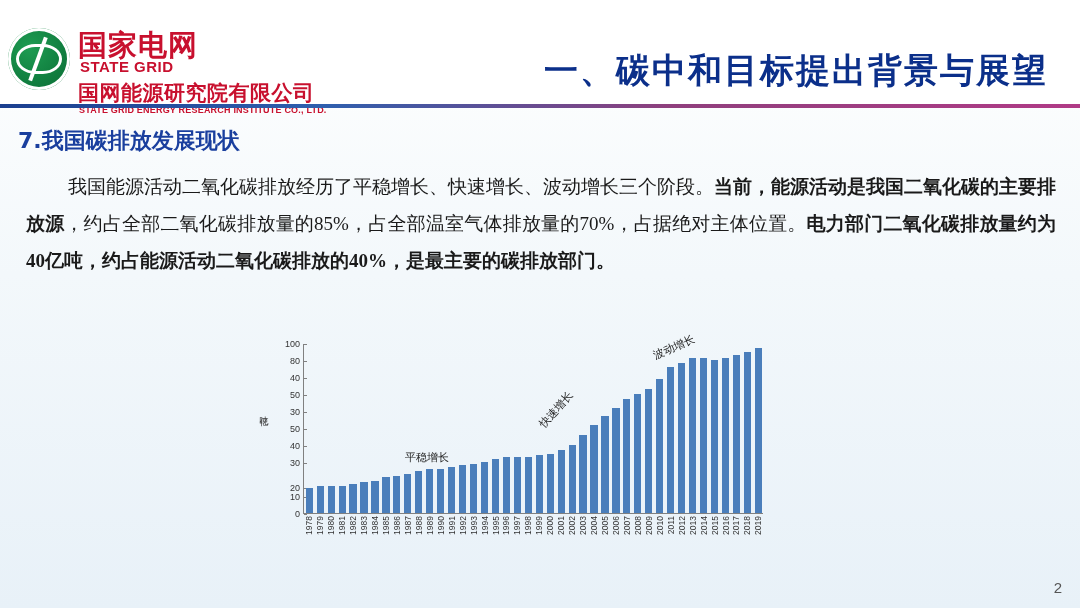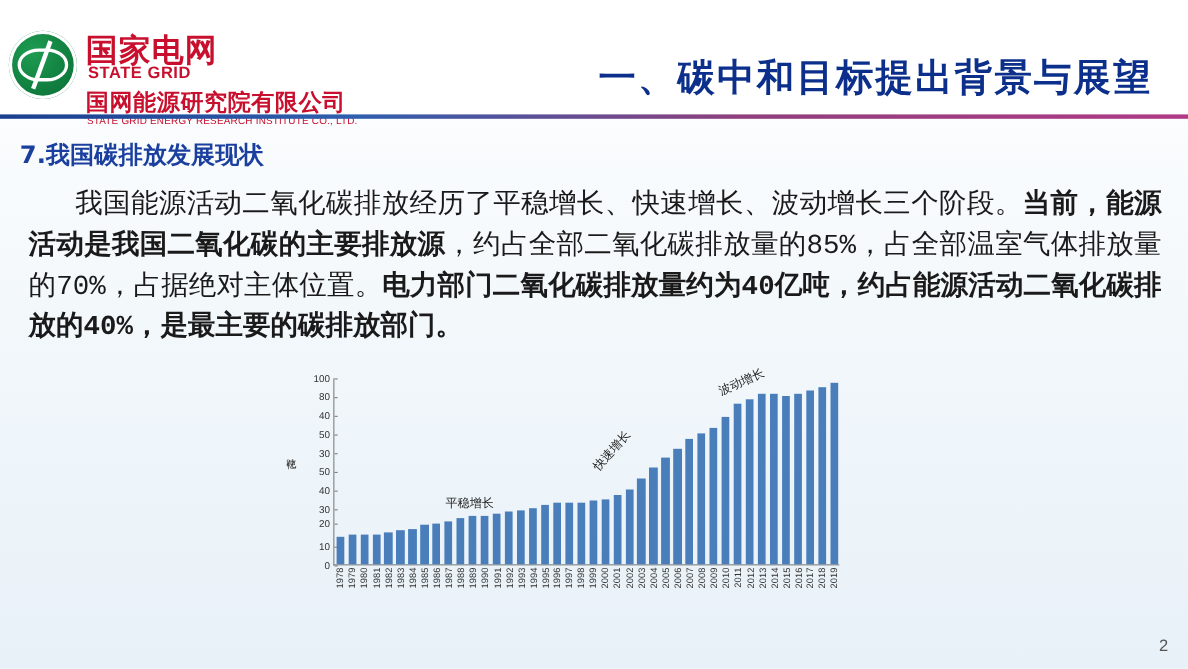--- a/index.html
+++ b/index.html
@@ -93,21 +93,21 @@
     font-size: 21px;
     font-weight: bold;
     color: #c8102e;
     letter-spacing: 0.5px;
     font-family: "DejaVu Sans", "Liberation Sans", sans-serif;
   }
   .logo-en-2 {
     position: absolute;
     left: 71px; top: 81px;
     font-size: 9px;
-    font-weight: normal;
+    font-weight: bold;
     color: #c8102e;
     letter-spacing: 0.2px;
   }
   .header-title {
     position: absolute;
     right: 32px; top: 48px;
     font-size: 34px;
     font-weight: bold;
     color: #0b2f8a;
     font-family: "DejaVu Sans", "Liberation Sans", sans-serif;
@@ -119,24 +119,24 @@
     left: 18px; top: 126px;
     font-size: 22px;
     font-weight: bold;
     color: #1a3f9e;
     font-family: "DejaVu Sans", "Liberation Sans", sans-serif;
   }
   .body-text {
     position: absolute;
     left: 26px; top: 168px;
     width: 1030px;
-    font-size: 25px;
+    font-size: 19px;
     line-height: 37px;
     color: #1a1a1a;
-    font-family: Liberation Mono, monospace;
+    font-family: Liberation Serif, serif;
     text-align: justify;
   }
   .body-text .indent { display: inline-block; width: 42px; }
   .body-text b { font-weight: bold; }
   
   .chart-wrap {
     position: absolute;
     left: 255px; top: 338px;
     width: 520px;
     height: 230px;
@@ -279,21 +279,21 @@
 
   <div class="body-text">
     <span class="indent"></span><span>我国能源活动二氧化碳排放经历了平稳增长、快速增长、波动增长三个阶段。</span><b>当前，能源活动是我国二氧化碳的主要排放源</b><span>，约占全部二氧化碳排放量的85%，占全部温室气体排放量的70%，占据绝对主体位置。</span><b>电力部门二氧化碳排放量约为40亿吨，约占能源活动二氧化碳排放的40%，是最主要的碳排放部门。</b>
   </div>
 
   <div class="chart-wrap">
     <div class="y-axis-title">亿吨</div>
     <div class="chart-area" id="chart-area">
         <div class="y-tick" style="top: 170px;">0</div>
         <div class="y-tick" style="top: 153px;">10</div>
-        <div class="y-tick" style="top: 132px; margin-left: 17px;">20</div>
+        <div class="y-tick" style="top: 144px; margin-left: 17px;">20</div>
         <div class="y-tick" style="top: 119px;">30</div>
         <div class="y-tick" style="top: 102px;">40</div>
         <div class="y-tick" style="top: 85px;">50</div>
         <div class="y-tick" style="top: 68px;">30</div>
         <div class="y-tick" style="top: 51px;">50</div>
         <div class="y-tick" style="top: 34px;">40</div>
         <div class="y-tick" style="top: 17px;">80</div>
         <div class="y-tick" style="top: 0px;">100</div>
         <div class="bar" style="background: rgb(74, 126, 187); left: 1.64286px; width: 7.22857px; height: 25.5px;"></div>
         <div class="bar" style="background: rgb(74, 126, 187); left: 12.5952px; width: 7.22857px; height: 27.2px;"></div>

